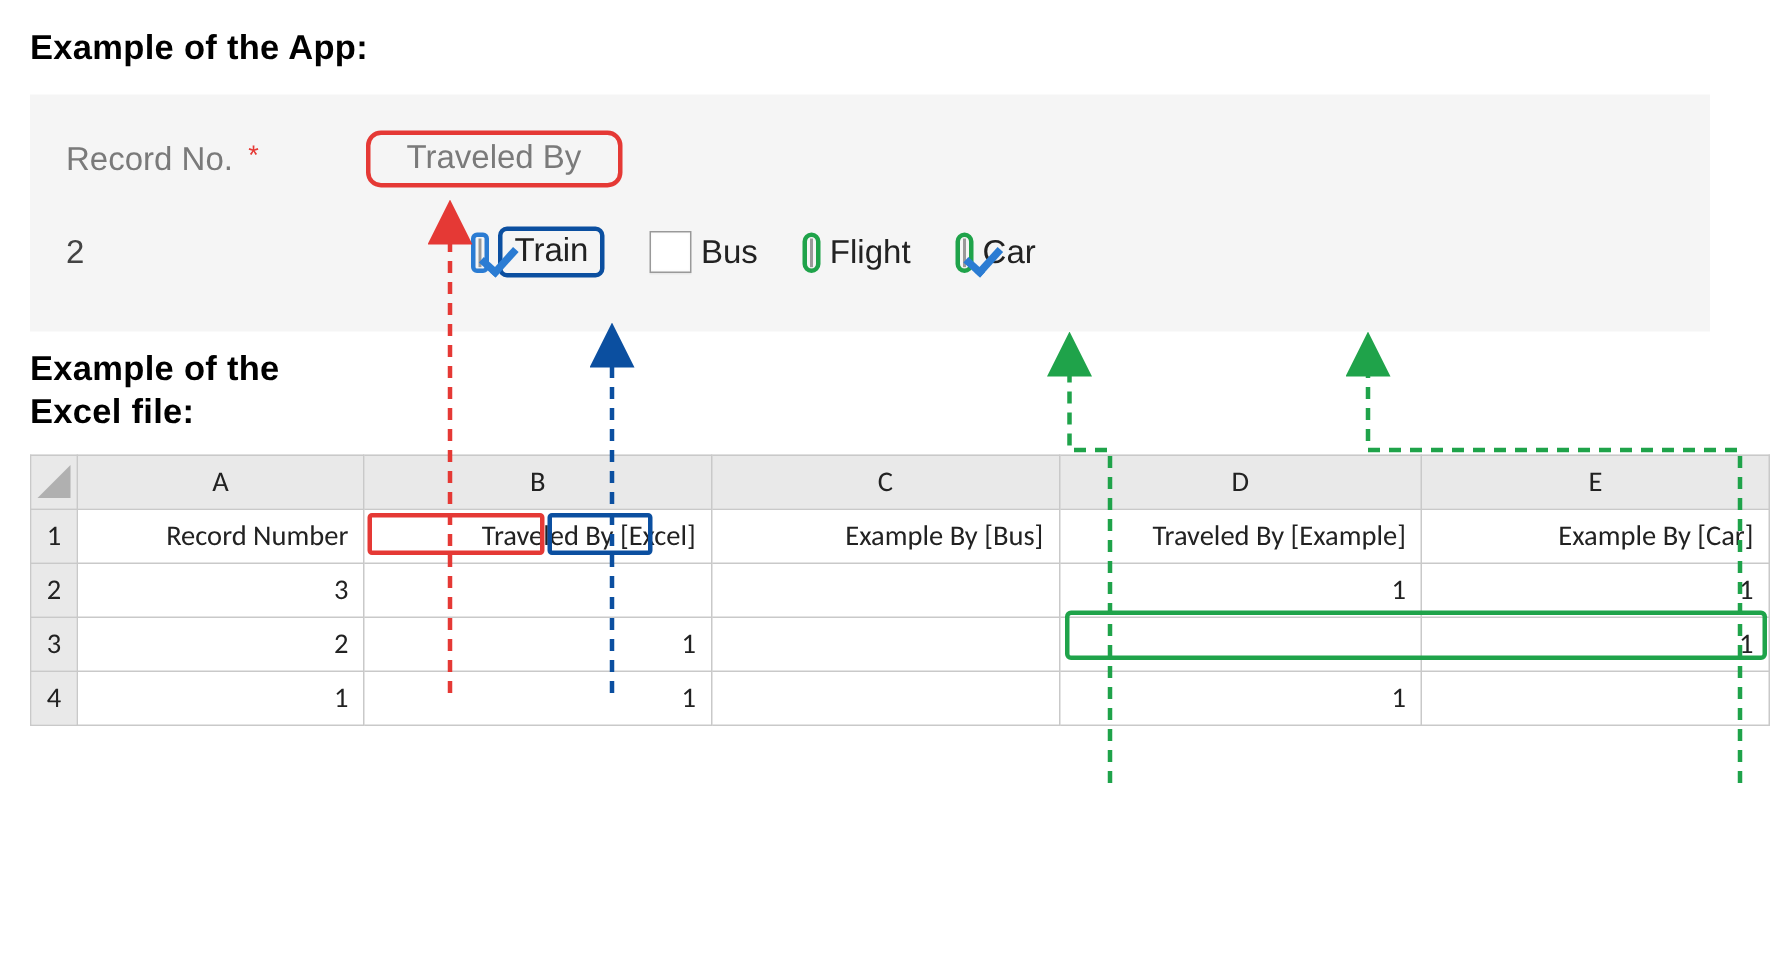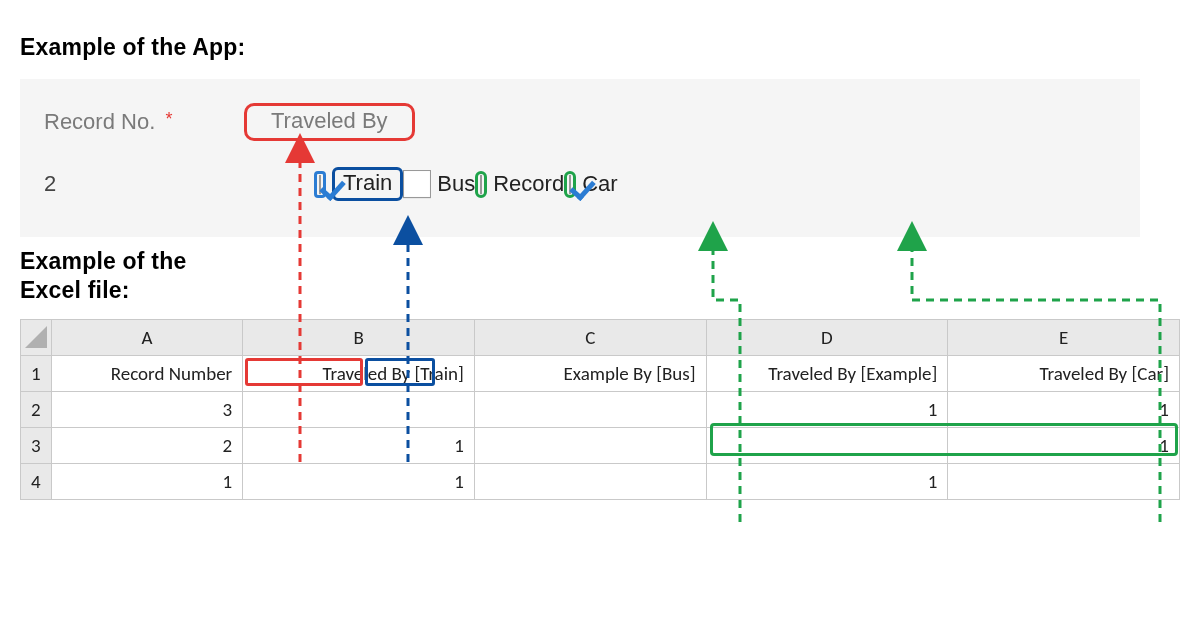--- a/index.html
+++ b/index.html
@@ -6,21 +6,21 @@
   html, body {
     margin: 0;
     padding: 0;
     font-family: -apple-system, BlinkMacSystemFont, "Segoe UI", Arial, sans-serif;
     background: #fff;
     color: #000;
     font-size: 15px;
   }
   .page {
     width: 1160px;
-    padding: 28px 20px 60px 20px;
+    padding: 12px 20px 60px 20px;
   }
   .section-title {
     font-weight: 700;
     font-size: 23px;
     margin: 6px 0 18px 0;
     letter-spacing: 0.2px;
   }
   .section-title.two-line { line-height: 1.25; margin: 10px 0 14px 0; }
 
   
@@ -46,21 +46,21 @@
     font-size: 22px;
     font-family: "Segoe UI Light", "Segoe UI", -apple-system, sans-serif;
   }
   .app-row-values { display: flex; align-items: center; }
   .record-value {
     width: 270px;
     color: #444;
     font-size: 22px;
     font-family: "Segoe UI Light", "Segoe UI", -apple-system, sans-serif;
   }
-  .cb-row { display: flex; align-items: center; }
+  .cb-row { display: flex; align-items: center; gap: 30px; }
   .cb-item { display: inline-flex; align-items: center; gap: 6px; }
   .cb {
     width: 28px; height: 28px;
     border: 1px solid #999;
     background: #fff;
     position: relative;
     box-shadow: inset 0 0 2px rgba(0,0,0,0.05), 0 1px 0 rgba(0,0,0,0.05);
   }
   .cb.checked::after {
     content: "";
@@ -172,21 +172,21 @@
           </span>
         </span>
         <span class="cb-item">
           <span class="cb"></span>
           <span class="cb-label">Bus</span>
         </span>
         <span class="cb-item">
           <span class="ring-green">
             <span class="cb"></span>
           </span>
-          <span class="cb-label">Record</span>
+          <span class="cb-label">Flight</span>
         </span>
         <span class="cb-item">
           <span class="ring-green">
             <span class="cb checked"></span>
           </span>
           <span class="cb-label">Car</span>
         </span>
       </div>
     </div>
   </div>
@@ -208,27 +208,27 @@
           <th style="width:230px">C</th>
           <th style="width:240px">D</th>
           <th style="width:230px">E</th>
         </tr>
       </thead>
       <tbody>
         <tr>
           <td class="rowhead">1</td>
           <td class="txt">Record Number</td>
           <td class="txt hdrB" style="position:relative;">
-            <span>Traveled By</span>&nbsp;<span>[Train]</span>
+            <span>Traveled By</span>&nbsp;<span>[Excel]</span>
             <span class="hl-red-h" style="left:2px; top:2px; width:118px; height:28px;"></span>
             <span class="hl-blue-h" style="left:122px; top:2px; width:70px; height:28px;"></span>
           </td>
           <td class="txt">Example By [Bus]</td>
           <td class="txt">Traveled By [Example]</td>
-          <td class="txt">Traveled By [Car]</td>
+          <td class="txt">Example By [Car]</td>
         </tr>
         <tr>
           <td class="rowhead">2</td>
           <td class="num">3</td>
           <td class="num"></td>
           <td class="num"></td>
           <td class="num">1</td>
           <td class="num">1</td>
         </tr>
         <tr>

